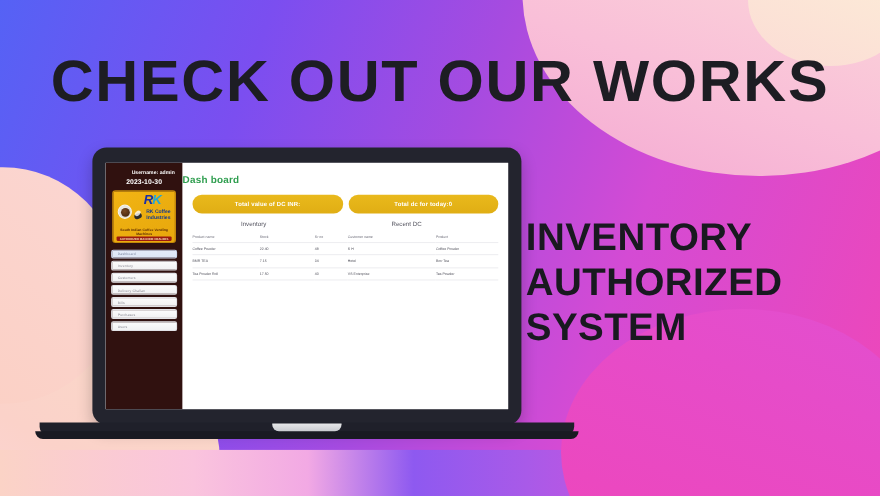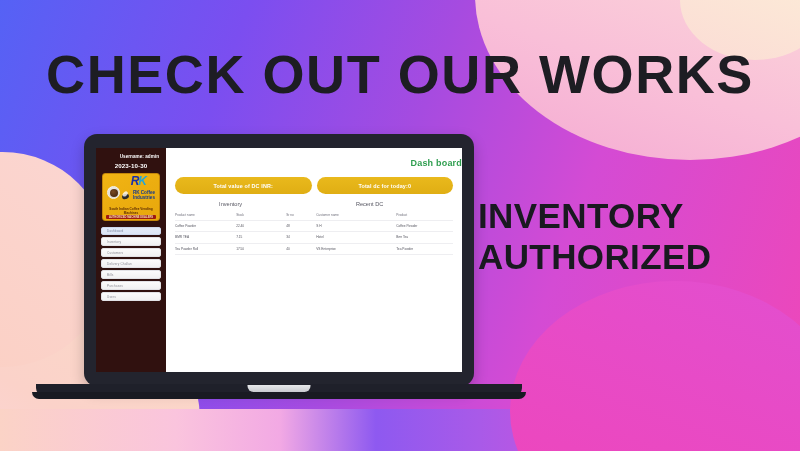--- a/index.html
+++ b/index.html
@@ -184,21 +184,21 @@
   .nav-label {
     font-size:3.1px; color:#8d8d96; letter-spacing:0.15px;
     filter:blur(0.55px);
     white-space:nowrap;
   }
   .nav-item.active .nav-label { color:#7f8aa3; }
 
   
   .main { flex:1; background:#fff; padding:6px 0 0 0; position:relative; overflow:hidden; }
   .dash-title {
-    text-align:right; color:#2f9e4f; font-size:9px;
+    text-align:left; color:#2f9e4f; font-size:9px;
     font-weight:bold; margin:4px 0 0 0; letter-spacing:0.2px;
   }
   .pills { display:flex; gap:5px; padding:9px 9px 0 9px; }
   .pill {
     flex:1; height:17px; border-radius:9px;
     background:linear-gradient(#e9b91c,#e0ae14);
     color:#ffffff; font-size:5.4px; font-weight:bold;
     display:flex; align-items:center; justify-content:center;
     letter-spacing:0.15px;
   }
@@ -231,20 +231,21 @@
 <div class="blob blob-bl"></div>
 <div class="blob blob-bl2"></div>
 <div class="blob-bottom-strip"></div>
 <div class="blob-bottom-right"></div>
 
 <div class="headline">CHECK OUT OUR WORKS</div>
 
 <div class="caption">
   <div>INVENTORY</div>
   <div>AUTHORIZED</div>
+  <div>SYSTEM</div>
 </div>
 
 <div class="laptop">
   <div class="laptop-lid">
     <div class="laptop-screen">
 
       <div class="sidebar">
         <div class="sb-user">Username: admin</div>
         <div class="sb-date">2023-10-30</div>
 

